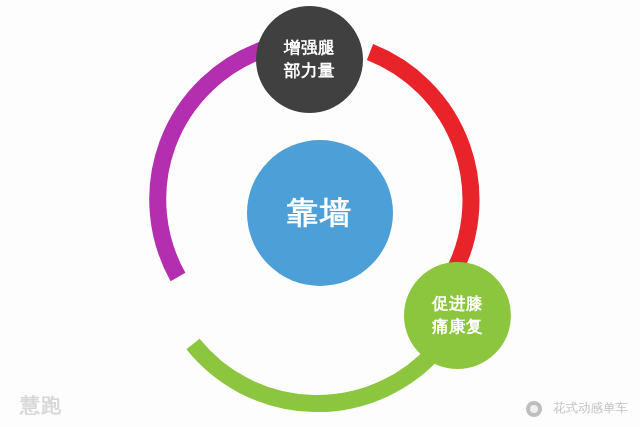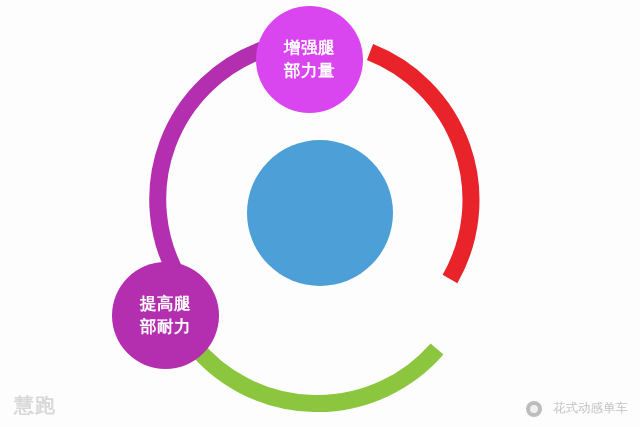--- a/index.html
+++ b/index.html
@@ -68,40 +68,40 @@
     text-align: center;
     letter-spacing: 0.5px;
   }
   .node .ln { display: block; }
 
   #node-top {
     left: 256px;
     top: 6px;
     width: 107px;
     height: 107px;
-    background: #d946ef;
+    background: #404040;
   }
   #node-left {
     left: 112px;
     top: 262px;
     width: 107px;
     height: 107px;
     background: #b32fb0;
   }
   #node-right {
     left: 404px;
     top: 262px;
     width: 107px;
     height: 107px;
     background: #8cc63e;
   }
   
   .wm-left {
     position: absolute;
-    left: 14px;
+    left: 20px;
     bottom: 8px;
     color: #d8d8d8;
     font-size: 20px;
     font-weight: bold;
     letter-spacing: 1px;
     user-select: none;
   }
   .wm-right {
     position: absolute;
     right: 12px;
@@ -139,32 +139,33 @@
   <svg id="ring" viewBox="0 0 640 427">
 
     <path d="M 370 52 A 159 159 0 0 1 450 279" fill="none" stroke="#e8232a" stroke-width="17" stroke-linecap="butt"></path>
 
     <path d="M 437 349 A 159 159 0 0 1 193 344" fill="none" stroke="#8cc63e" stroke-width="17" stroke-linecap="butt"></path>
 
     <path d="M 178 277 A 159 159 0 0 1 262 50" fill="none" stroke="#b32fb0" stroke-width="17" stroke-linecap="butt"></path>
   </svg>
 
   <div class="center-circle">
+    <span class="ln">靠墙</span>
   </div>
 
   <div class="node" id="node-top">
     <span class="ln">增强腿</span>
     <span class="ln">部力量</span>
   </div>
 
-  <div class="node" id="node-left">
-    <span class="ln">提高腿</span>
-    <span class="ln">部耐力</span>
+
+  <div class="node" id="node-right">
+    <span class="ln">促进膝</span>
+    <span class="ln">痛康复</span>
   </div>
-
 
   <div class="wm-left">慧跑</div>
 
   <div class="wm-right">
     <span class="wm-badge"></span>
     <span>花式动感单车</span>
   </div>
 
 </div>
 

